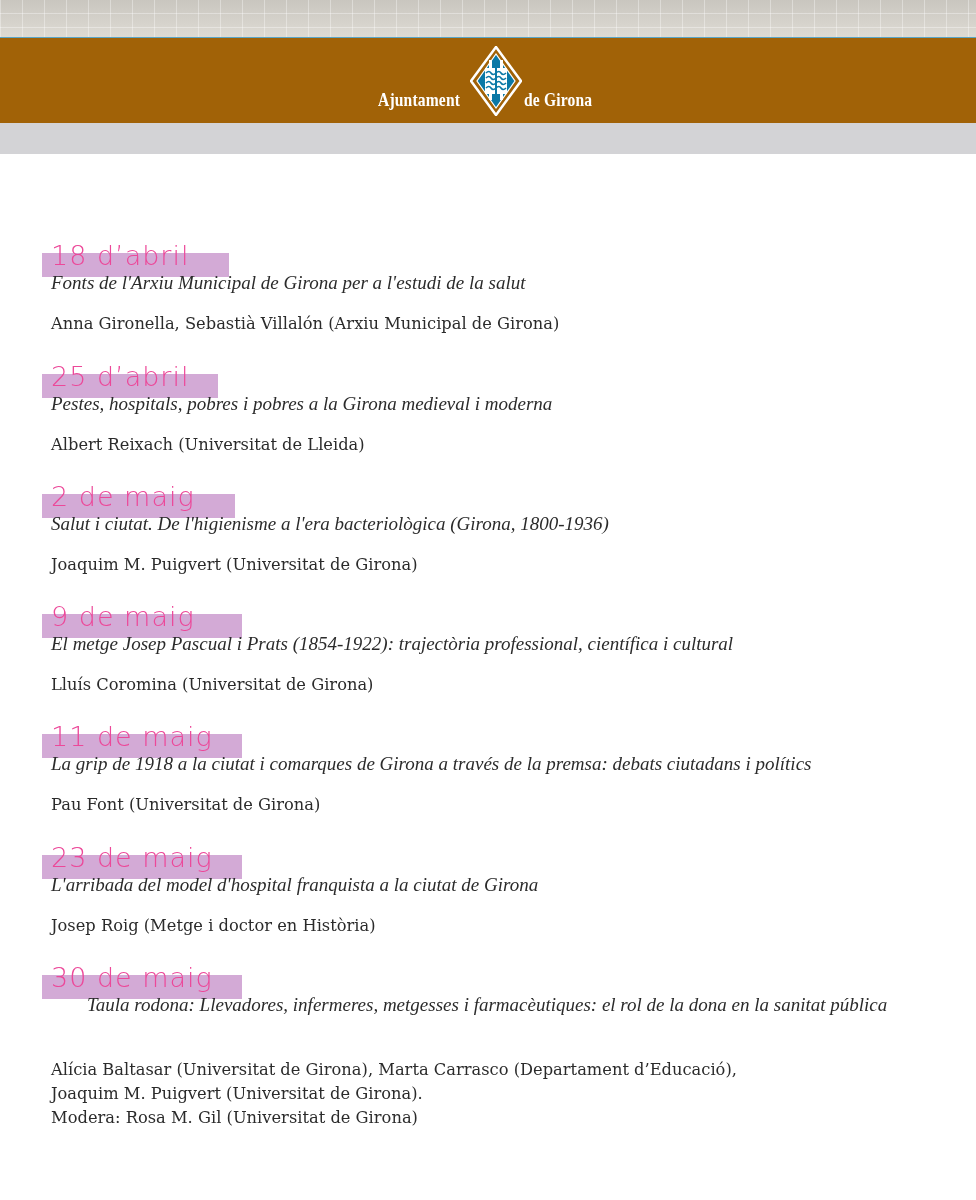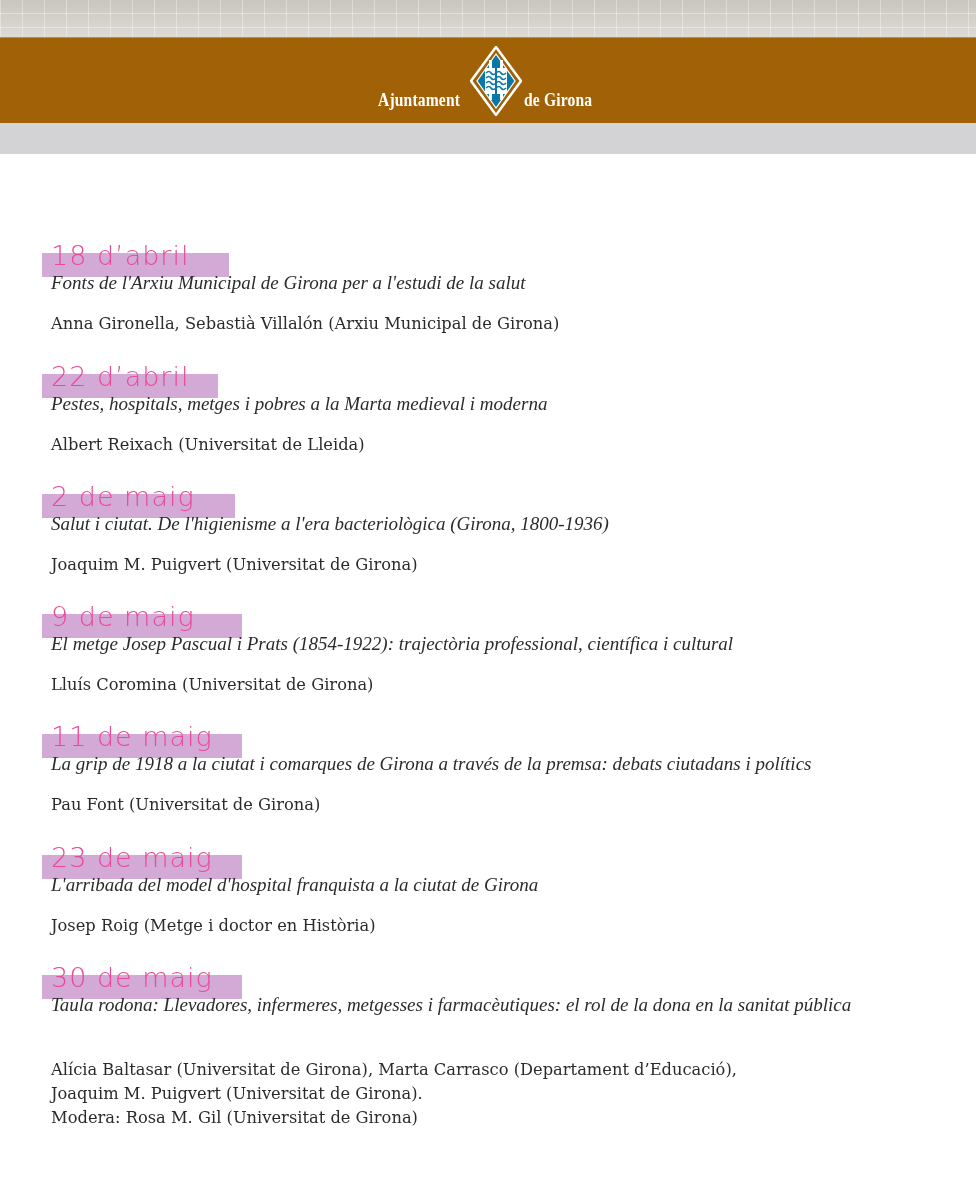--- a/index.html
+++ b/index.html
@@ -88,22 +88,22 @@
 
   <div class="event" style="top:240px;">
     <div class="highlight" style="width:187px;"></div>
     <div class="date">18 d’abril</div>
     <div class="title">Fonts de l'Arxiu Municipal de Girona per a l'estudi de la salut</div>
     <div class="speakers" style="top:71px;">Anna Gironella, Sebastià Villalón (Arxiu Municipal de Girona)</div>
   </div>
 
   <div class="event" style="top:361px;">
     <div class="highlight" style="width:176px;"></div>
-    <div class="date">22 d’abril</div>
-    <div class="title">Pestes, hospitals, metges i pobres a la Marta medieval i moderna</div>
+    <div class="date">25 d’abril</div>
+    <div class="title">Pestes, hospitals, pobres i pobres a la Girona medieval i moderna</div>
     <div class="speakers" style="top:71px;">Albert Reixach (Universitat de Lleida)</div>
   </div>
 
   <div class="event" style="top:481px;">
     <div class="highlight" style="width:193px;"></div>
     <div class="date">2 de maig</div>
     <div class="title">Salut i ciutat. De l'higienisme a l'era bacteriològica (Girona, 1800-1936)</div>
     <div class="speakers" style="top:71px;">Joaquim M. Puigvert (Universitat de Girona)</div>
   </div>
 
@@ -124,19 +124,19 @@
   <div class="event" style="top:842px;">
     <div class="highlight" style="width:200px;"></div>
     <div class="date">23 de maig</div>
     <div class="title">L'arribada del model d'hospital franquista a la ciutat de Girona</div>
     <div class="speakers" style="top:71px;">Josep Roig (Metge i doctor en Història)</div>
   </div>
 
   <div class="event" style="top:962px;">
     <div class="highlight" style="width:200px;"></div>
     <div class="date">30 de maig</div>
-    <div class="title" style="width:870px;">Taula rodona: Llevadores, infermeres, metgesses i farmacèutiques: el rol de la dona en la sanitat pública</div>
+    <div class="title" style="width:870px;margin-left:36px;">Taula rodona: Llevadores, infermeres, metgesses i farmacèutiques: el rol de la dona en la sanitat pública</div>
     <div class="speakers" style="top:95px;">Alícia Baltasar (Universitat de Girona), Marta Carrasco (Departament d’Educació),</div>
     <div class="speakers" style="top:119px;">Joaquim M. Puigvert (Universitat de Girona).</div>
     <div class="speakers" style="top:143px;">Modera: Rosa M. Gil (Universitat de Girona)</div>
   </div>
 
 </div>
 
 </body></html>

